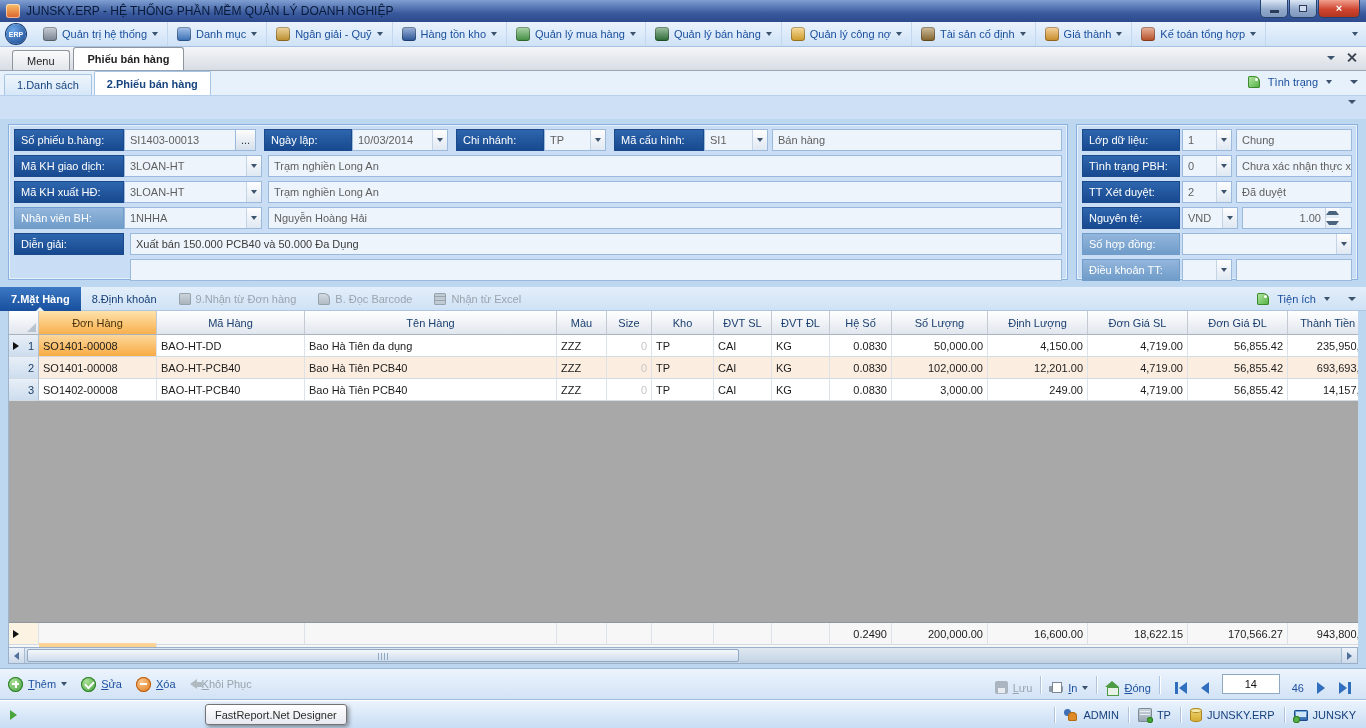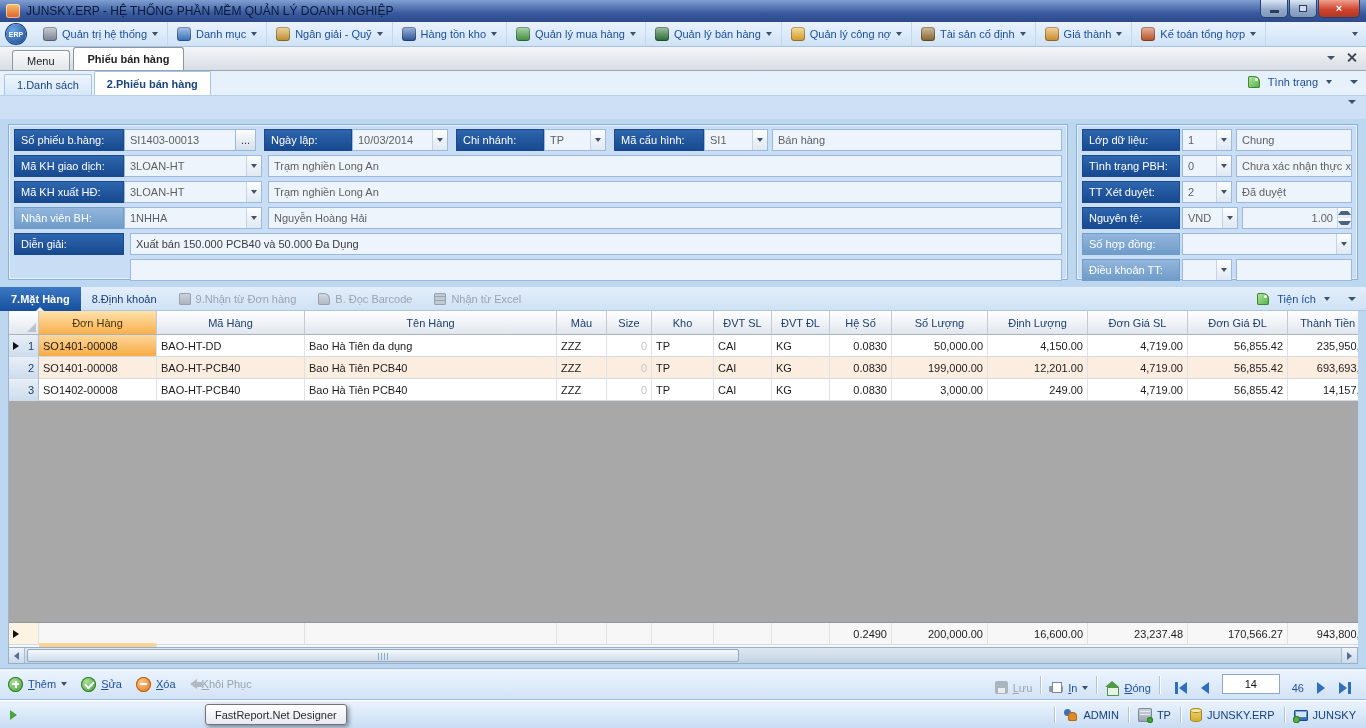--- a/index.html
+++ b/index.html
@@ -432,21 +432,21 @@
         <div class="ffield" style="flex:1;margin-left:4px">Đã duyệt</div>
       </div>
       <div class="frow">
         <div class="flabel" style="width:98px">Nguyên tệ:</div>
         <div class="combo" style="width:56px;margin-left:2px">
           <span class="cval">VND</span>
           <span class="carr">
               <span class="tri-down sm"></span>
             </span>
         </div>
-        <div class="ffield" style="flex:1;margin-left:4px;justify-content:flex-end;padding-right:0">
+        <div class="ffield" style="flex:1;margin-left:4px;justify-content:flex-end;padding-right:12px">
           <span>1.00</span>
           <span class="spin" style="margin-left:4px;height:100%">
             <span>
                 <span class="tri-up-xs"></span>
               </span>
             <span>
                 <span class="tri-down-xs"></span>
               </span>
           </span>
         </div>
@@ -549,21 +549,21 @@
             </div>
             <div class="gcell gc-don_hang" style="width: 118px;">SO1401-00008</div>
             <div class="gcell gc-ma_hang" style="width: 148px;">BAO-HT-PCB40</div>
             <div class="gcell gc-ten_hang" style="width: 252px;">Bao Hà Tiên PCB40</div>
             <div class="gcell gc-mau" style="width: 50px;">ZZZ</div>
             <div class="gcell gc-size" style="width: 45px;">0</div>
             <div class="gcell gc-kho" style="width: 62px;">TP</div>
             <div class="gcell gc-dvt_sl" style="width: 58px;">CAI</div>
             <div class="gcell gc-dvt_dl" style="width: 58px;">KG</div>
             <div class="gcell gc-he_so num" style="width: 62px;">0.0830</div>
-            <div class="gcell gc-so_luong num" style="width: 96px;">199,000.00</div>
+            <div class="gcell gc-so_luong num" style="width: 96px;">102,000.00</div>
             <div class="gcell gc-dinh_luong num" style="width: 100px;">12,201.00</div>
             <div class="gcell gc-don_gia_sl num" style="width: 100px;">4,719.00</div>
             <div class="gcell gc-don_gia_dl num" style="width: 100px;">56,855.42</div>
             <div class="gcell gc-thanh_tien num" style="width: 95px;">693,693,000</div>
           </div>
           <div class="grow">
             <div class="gcell gmarker" style="width: 30px;">
               <span></span>
               <span>3</span>
             </div>
@@ -592,21 +592,21 @@
           <div class="gcell" style="width: 148px;"></div>
           <div class="gcell" style="width: 252px;"></div>
           <div class="gcell" style="width: 50px;"></div>
           <div class="gcell" style="width: 45px;"></div>
           <div class="gcell" style="width: 62px;"></div>
           <div class="gcell" style="width: 58px;"></div>
           <div class="gcell" style="width: 58px;"></div>
           <div class="gcell num" style="width: 62px;">0.2490</div>
           <div class="gcell num" style="width: 96px;">200,000.00</div>
           <div class="gcell num" style="width: 100px;">16,600.00</div>
-          <div class="gcell num" style="width: 100px;">23,237.48</div>
+          <div class="gcell num" style="width: 100px;">18,622.15</div>
           <div class="gcell num" style="width: 100px;">170,566.27</div>
           <div class="gcell num" style="width: 95px;">943,800,000</div>
         </div>
     </div>
   </div>
 
   <div class="hscroll">
     <div class="hs-btn">
         <span class="tri-left-s"></span>
       </div>

